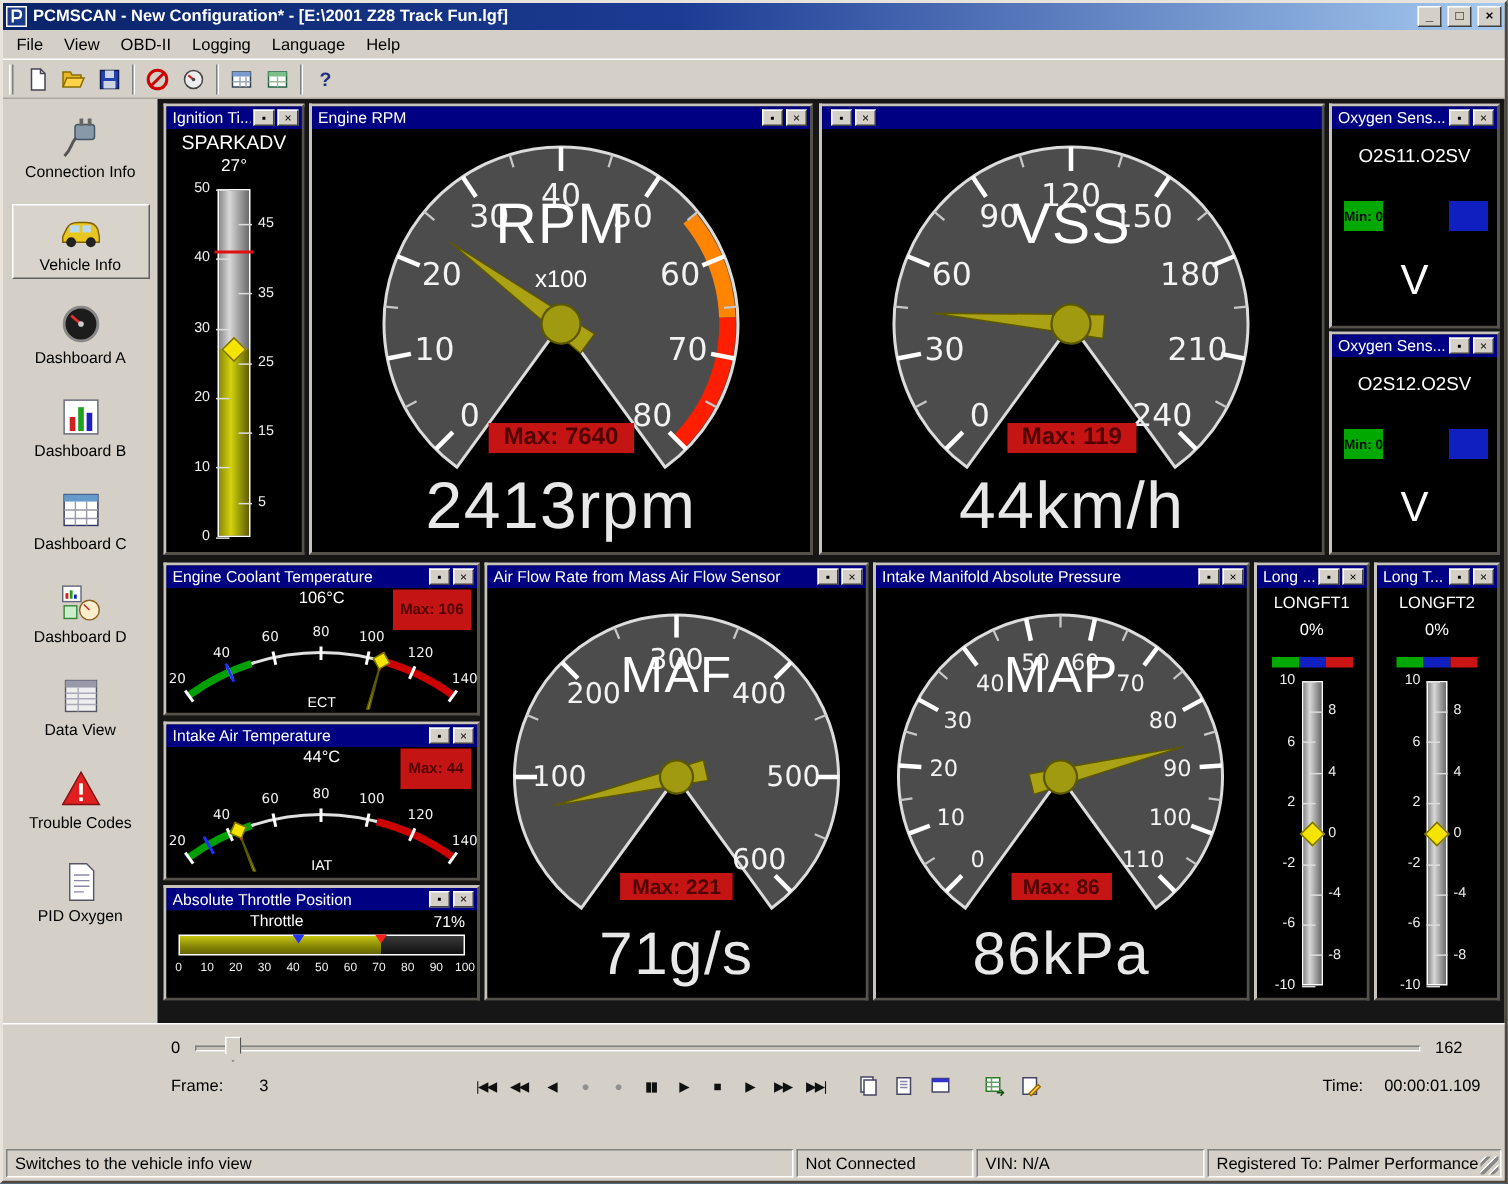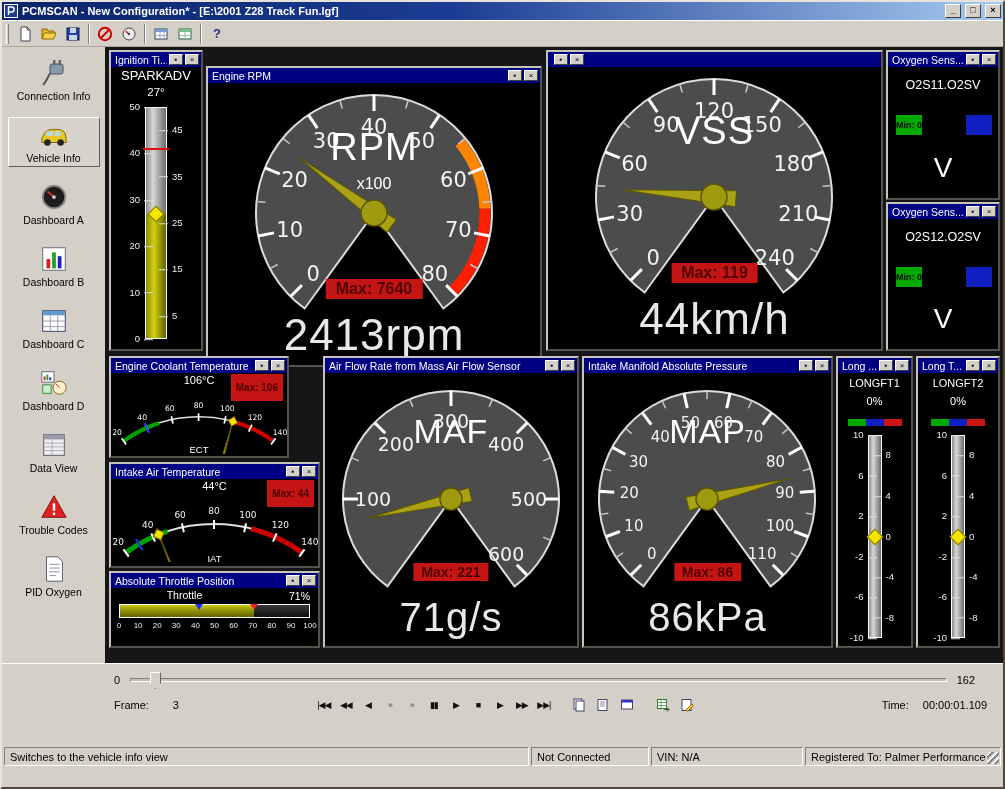--- a/index.html
+++ b/index.html
@@ -123,20 +123,28 @@
       <rect width="14" height="14" fill="#fff"></rect>
         <rect x="1" y="1" width="12" height="12" fill="#1a3a8a"></rect>
       <path d="M4.5 11 L4.5 3 L8 3 Q10 3 10 5.5 Q10 8 8 8 L4.5 8" stroke="#fff" fill="none" stroke-width="1.5"></path>
     </svg>
     <span class="ttext">PCMSCAN - New Configuration* - [E:\2001 Z28 Track Fun.lgf]</span>
     <span class="wbtn">_</span>
     <span class="wbtn">□</span>
     <span class="wbtn">×</span>
   </div>
 
+  <div class="menubar">
+    <span class="menu-item">File</span>
+    <span class="menu-item">View</span>
+    <span class="menu-item">OBD-II</span>
+    <span class="menu-item">Logging</span>
+    <span class="menu-item">Language</span>
+    <span class="menu-item">Help</span>
+  </div>
 
   <div class="toolbar">
     <span class="grip"></span>
     <span class="tool-btn">
       <svg width="16" height="16" viewBox="0 0 16 16">
         <path d="M4 1 L10 1 L13 4 L13 15 L4 15 Z" fill="#fff" stroke="#445"></path>
           <path d="M10 1 L10 4 L13 4" fill="none" stroke="#445"></path>
       </svg>
       </span>
     <span class="tool-btn">
@@ -308,21 +316,21 @@
               <span class="vtick vright" style="top: 10%;">45</span>
               <span class="vtick vright" style="top: 30%;">35</span>
               <span class="vtick vright" style="top: 50%;">25</span>
               <span class="vtick vright" style="top: 70%;">15</span>
               <span class="vtick vright" style="top: 90%;">5</span>
               <div class="vdiamond" style="top: 46%;"></div>
             </div>
         </div>
       </div>
 
-      <div class="panel" style="left:101px;top:19px;width:336px;height:301px">
+      <div class="panel" style="left:101px;top:3px;width:336px;height:301px">
         <div class="ptitle">
           <span class="ptext">Engine RPM</span>
           <span class="pbtn">▪</span>
           <span class="pbtn">×</span>
         </div>
         <div class="pbody">
           <svg class="dialfill" viewBox="0 0 332 282">
               <path d="M 166 130 L 96.64134022948815 225.4640053362438 A 118 118 0 1 1 235.35865977051185 225.4640053362438 Z" fill="#4c4c4c" stroke="#dcdcdc" stroke-width="2"></path>
               <g>
                 <path d="M 251.8041603232638 59.582345457835345 A 111 111 0 0 1 276.91442302272026 125.64216045074338" fill="none" stroke="#ff8400" stroke-width="11"></path>
@@ -443,21 +451,21 @@
           <div class="ov" style="top:12px;font-size:12.5px">O2S12.O2SV</div>
           <div class="o2strip">
             <span class="seg g">Min: 0</span>
             <span class="seg b"></span>
             <span class="seg r">Max: 1</span>
           </div>
           <div class="ov" style="top:85px;font-size:28px">V</div>
         </div>
       </div>
 
-      <div class="panel" style="left:4px;top:309px;width:180px;height:102px">
+      <div class="panel" style="left:4px;top:309px;width:211px;height:102px">
         <div class="ptitle">
           <span class="ptext">Engine Coolant Temperature</span>
           <span class="pbtn">▪</span>
           <span class="pbtn">×</span>
         </div>
         <div class="pbody">
           <div class="ov" style="top:1px;font-size:11px">106°C</div>
           <div class="maxtag">Max: 106</div>
           <svg class="dialsvg" style="top:15px;height:66px" viewBox="0 0 207 66">
               <path d="M 14.832212156129032 56.64745084375788 A 150 150 0 0 1 191.16778784387097 56.64745084375788" fill="none" stroke="#e0e0e0" stroke-width="2"></path>

